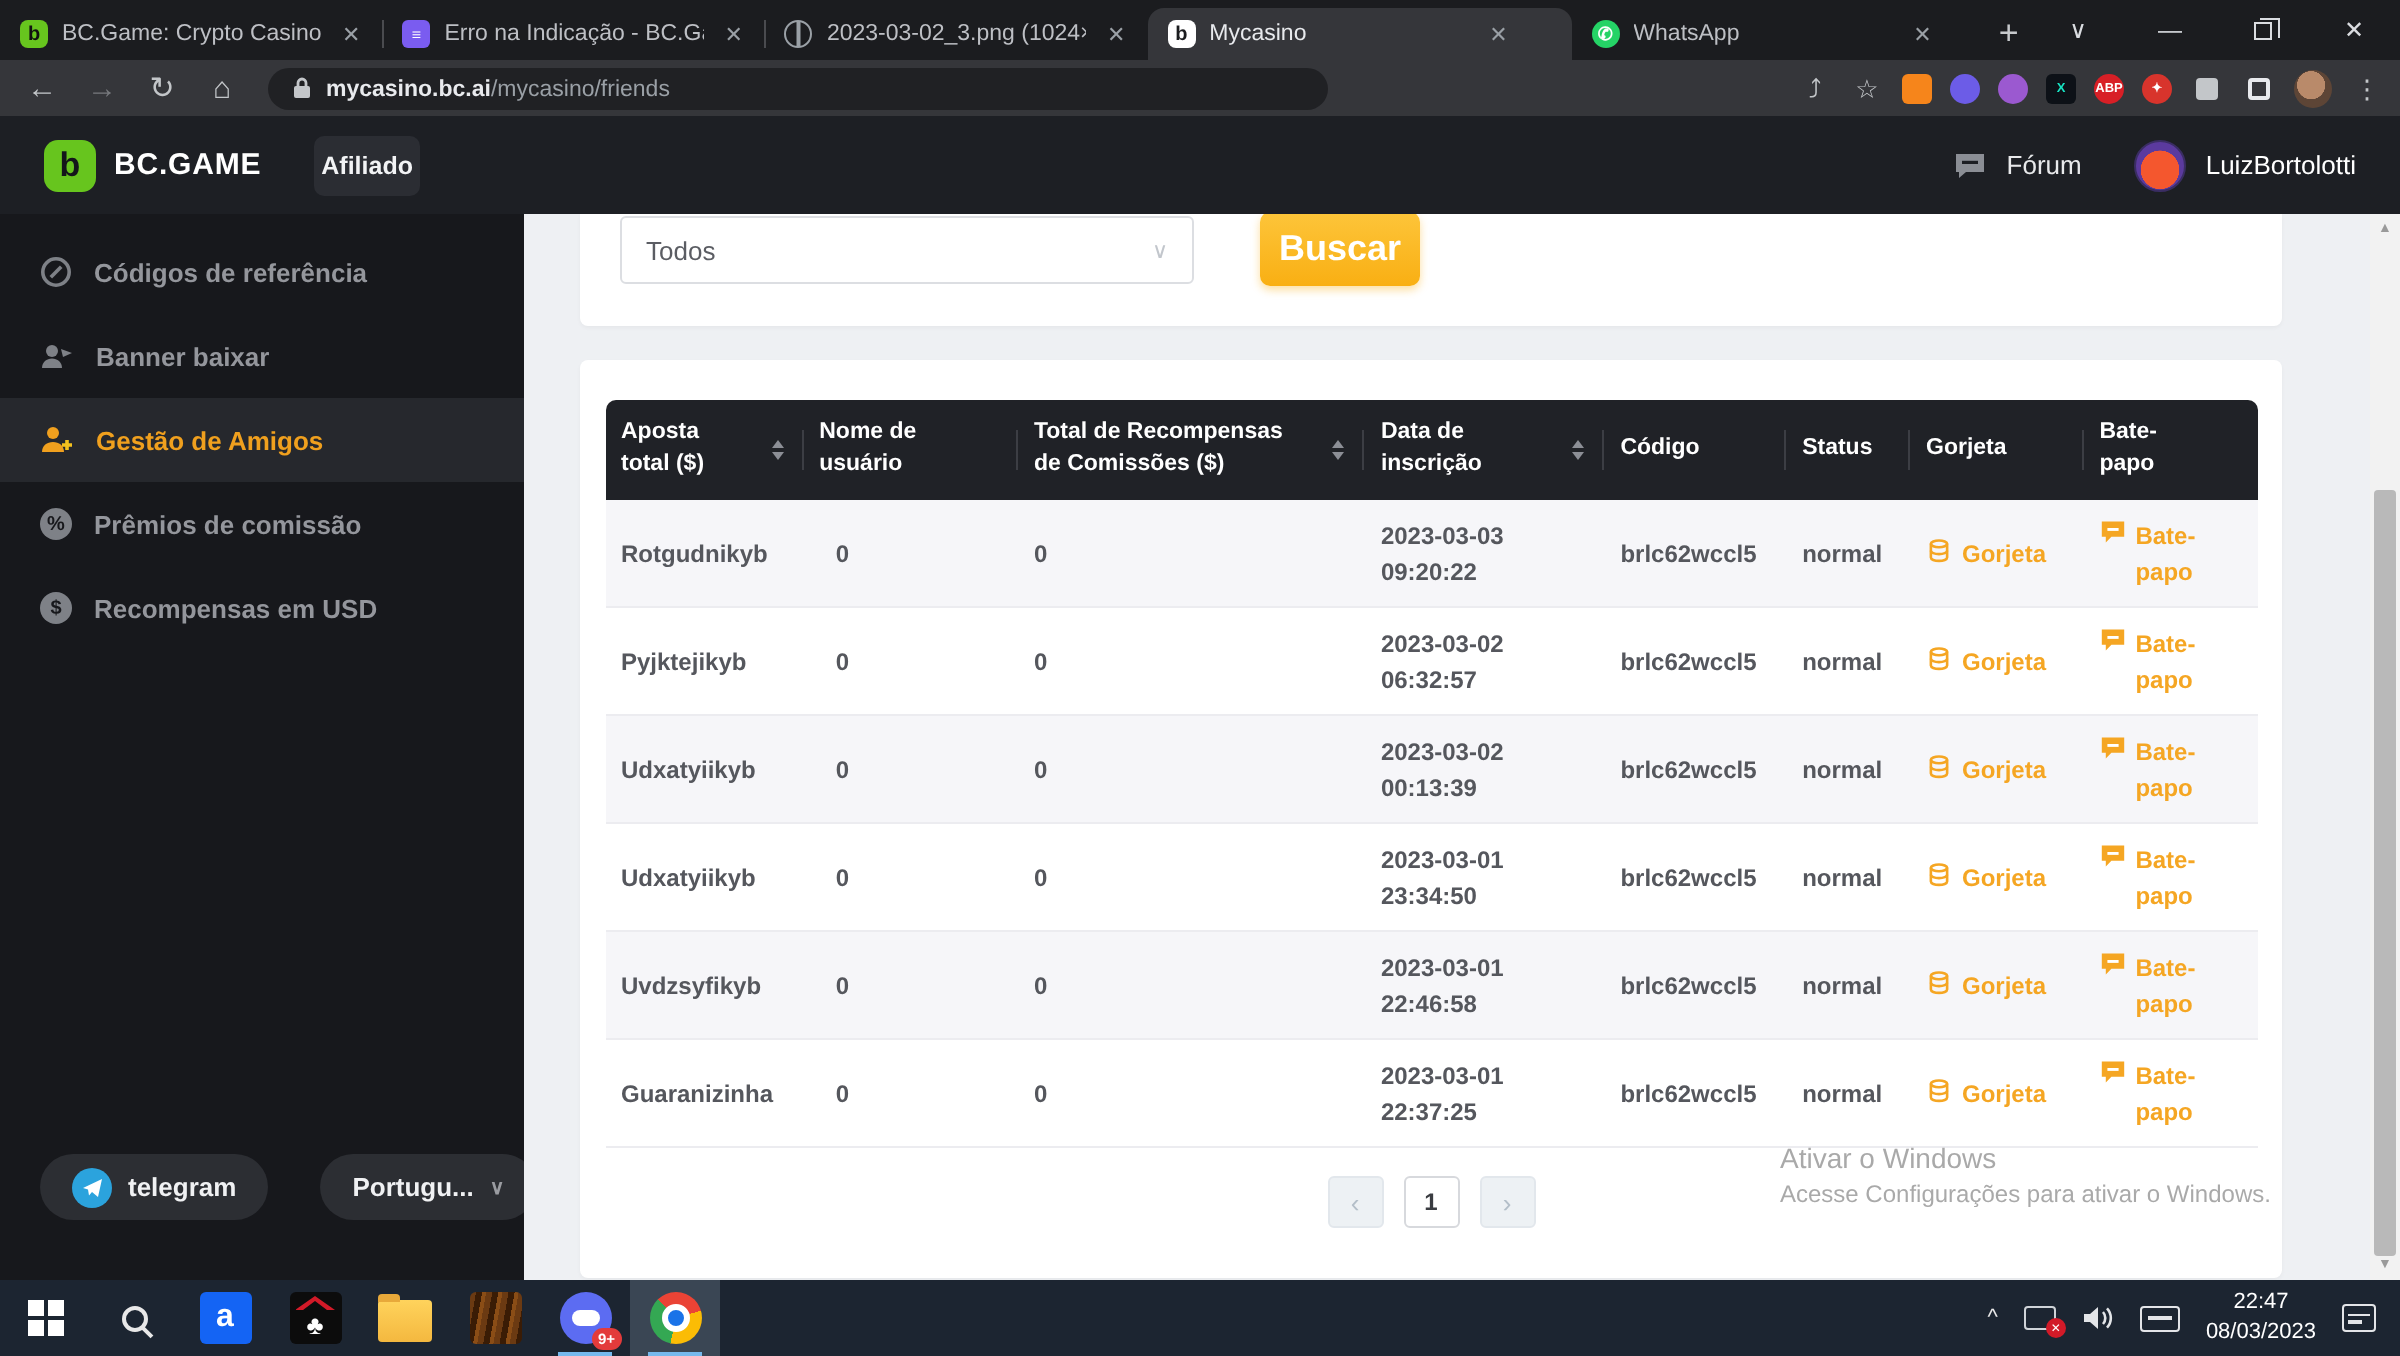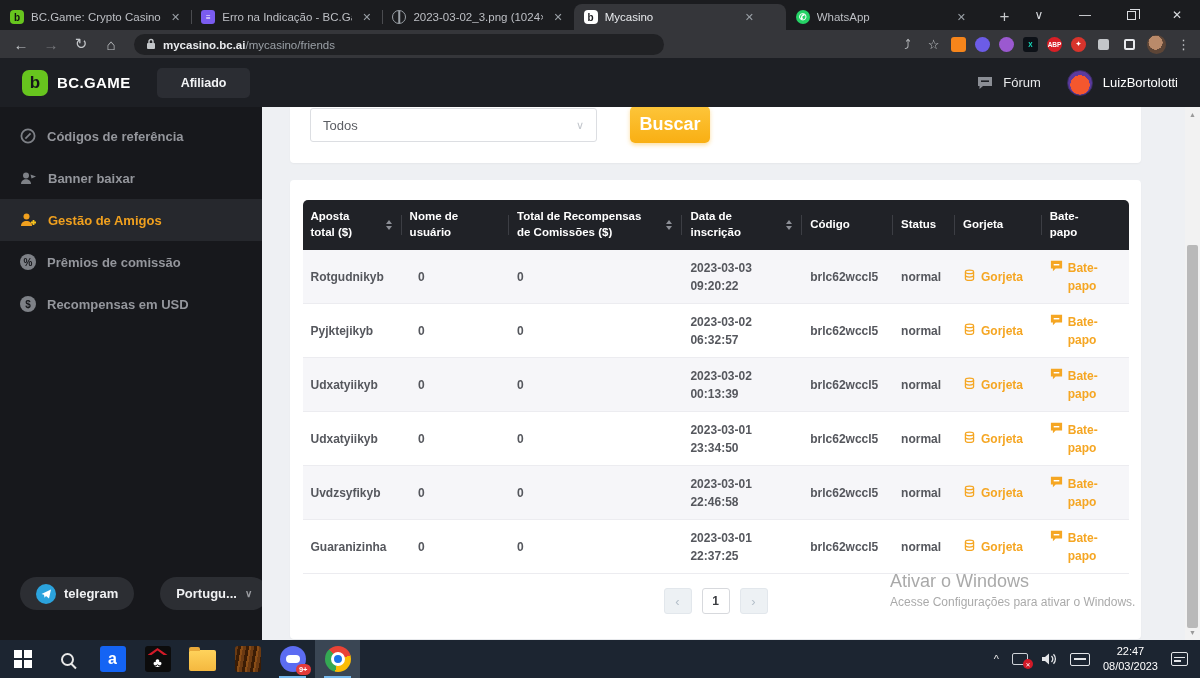--- a/index.html
+++ b/index.html
@@ -35,21 +35,21 @@
   .urlbar .host { color:#e8eaed; font-size:11.5px; font-weight:bold; }
   .urlbar .path { color:#9aa0a6; font-size:11.5px; }
   .toolbar-right { margin-left:auto; display:flex; align-items:center; gap:9px; }
   .ticon { width:17px; height:17px; display:flex; align-items:center; justify-content:center; font-size:13px; color:#c3c6c9; border-radius:3px; }
   .ext { width:15px; height:15px; border-radius:4px; font-size:6.5px; font-weight:bold; color:#fff; display:flex; align-items:center; justify-content:center; }
 
   
   .site-header { position:absolute; top:58px; left:0; width:1200px; height:49px; background:#1d1f24; display:flex; align-items:center; padding:0 22px; }
   .logo-badge { width:26px; height:26px; background:#67c51e; border-radius:7px; color:#14161a; font-weight:bold; font-size:17px; display:flex; align-items:center; justify-content:center; }
   .brand { color:#fff; font-weight:bold; font-size:15px; letter-spacing:.4px; margin-left:9px; }
-  .afiliado-chip { margin-left:26px; background:#2b2d33; color:#f2f3f5; font-size:12.5px; font-weight:bold; padding:8px 24px; border-radius:5px; }
+  .afiliado-chip { margin-left:26px; background:#2b2d33; color:#f2f3f5; font-size:12.5px; font-weight:bold; padding:8px 4px; border-radius:5px; }
   .header-right { margin-left:auto; display:flex; align-items:center; gap:10px; }
   .forum-label { color:#e8e9eb; font-size:13px; font-weight:normal; margin-right:16px; }
   .avatar { width:26px; height:26px; border-radius:50%; background:radial-gradient(circle at 50% 58%, #f4572e 0 52%, #5b3a9e 53%); border:1px solid #3a2d63; }
   .username { color:#fff; font-size:13px; font-weight:normal;text-align:right; }
 
   
   .app-body { position:absolute; top:107px; left:0; width:1200px; height:533px; display:flex; }
   .sidebar { width:262px; background:#17181c; position:relative; flex:0 0 262px; padding-top:8px; }
   .side-item { height:42px; display:flex; align-items:center; gap:11px; padding:0 20px; color:#94969c; font-size:13px; font-weight:bold; }
   .side-item.active { background:#26282d; color:#f0a01e; }
@@ -85,21 +85,21 @@
   .td.link svg { margin-top:1px; flex:0 0 auto; }
   .col0{width:13%}.col1{width:12%}.col2{width:21%}.col3{width:14.5%}.col4{width:11%}.col5{width:7.5%}.col6{width:10.5%}.col7{width:10.5%}
   .chat-text { width:42px; }
 
   .pagination { display:flex; justify-content:center; gap:10px; margin-top:14px; }
   .pg { width:28px; height:26px; border-radius:3px; display:flex; align-items:center; justify-content:center; font-size:13px; }
   .pg.nav { background:#edf1f4; border:1px solid #e2e7ec; color:#b4bfc9; }
   .pg.cur { background:#fff; border:1px solid #d7d9dd; color:#3a3c41; font-weight:bold; font-size:12px; }
 
   .watermark { position:absolute; left:628px; top:464px; color:#9b9b9b; opacity:.85; }
-  .watermark .l1 { font-size:18px; }
+  .watermark .l1 { font-size:14px; }
   .watermark .l2 { font-size:12px; margin-top:3px; }
 
   .page-scrollbar { position:absolute; right:0; top:0; width:15px; height:533px; background:#f2f2f2; }
   .sb-arrow { height:15px; display:flex; align-items:center; justify-content:center; color:#9a9a9a; font-size:7px; }
   .sb-arrow.bottom { position:absolute; bottom:0; left:0; right:0; }
   .sb-thumb { position:absolute; top:138px; left:2px; width:11px; height:383px; background:#b9b9b9; border-radius:2px; }
 
   
   .taskbar { position:absolute; bottom:0; left:0; width:1200px; height:38px; background:#1c2531; display:flex; align-items:stretch; }
   .tb-btn { width:45px; display:flex; align-items:center; justify-content:center; position:relative; }

